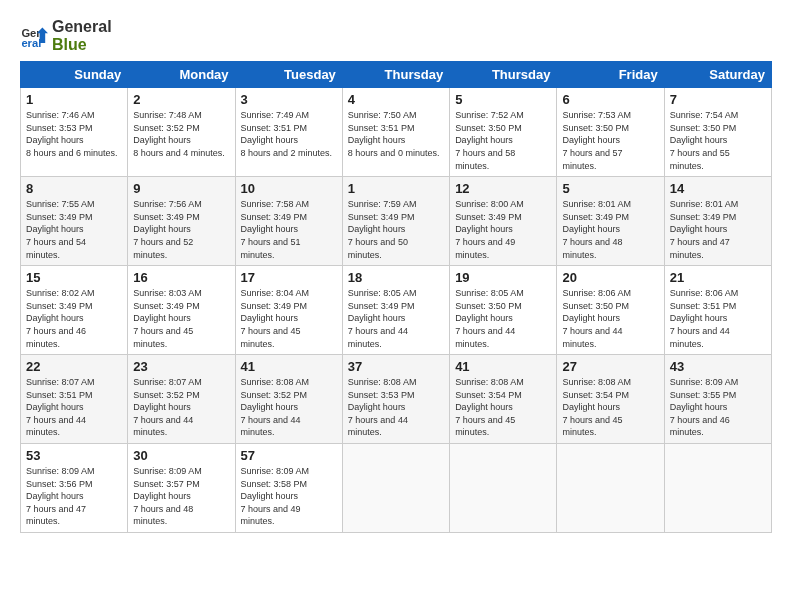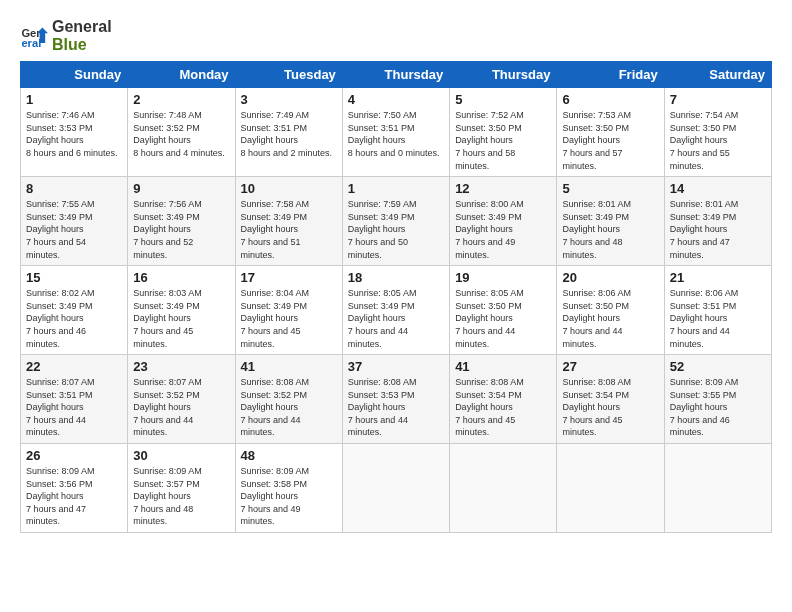--- a/index.html
+++ b/index.html
@@ -234,35 +234,35 @@
       </td>
           <td>
         <span class="day-num">41</span>
         <span class="day-info">Sunrise: 8:08 AM<br>Sunset: 3:54 PM<br>Daylight hours<br>7 hours and 45 minutes.</span>
       </td>
           <td>
         <span class="day-num">27</span>
         <span class="day-info">Sunrise: 8:08 AM<br>Sunset: 3:54 PM<br>Daylight hours<br>7 hours and 45 minutes.</span>
       </td>
           <td>
-        <span class="day-num">52</span>
+        <span class="day-num">43</span>
         <span class="day-info">Sunrise: 8:09 AM<br>Sunset: 3:55 PM<br>Daylight hours<br>7 hours and 46 minutes.</span>
       </td>
         </tr>
         <tr>
           <td>
-        <span class="day-num">26</span>
+        <span class="day-num">53</span>
         <span class="day-info">Sunrise: 8:09 AM<br>Sunset: 3:56 PM<br>Daylight hours<br>7 hours and 47 minutes.</span>
       </td>
           <td>
         <span class="day-num">30</span>
         <span class="day-info">Sunrise: 8:09 AM<br>Sunset: 3:57 PM<br>Daylight hours<br>7 hours and 48 minutes.</span>
       </td>
           <td>
-        <span class="day-num">48</span>
+        <span class="day-num">57</span>
         <span class="day-info">Sunrise: 8:09 AM<br>Sunset: 3:58 PM<br>Daylight hours<br>7 hours and 49 minutes.</span>
       </td>
           <td class="empty-cell"></td>
           <td class="empty-cell"></td>
           <td class="empty-cell"></td>
           <td class="empty-cell"></td>
         </tr>
       </tbody>
   </table>
 </div>

